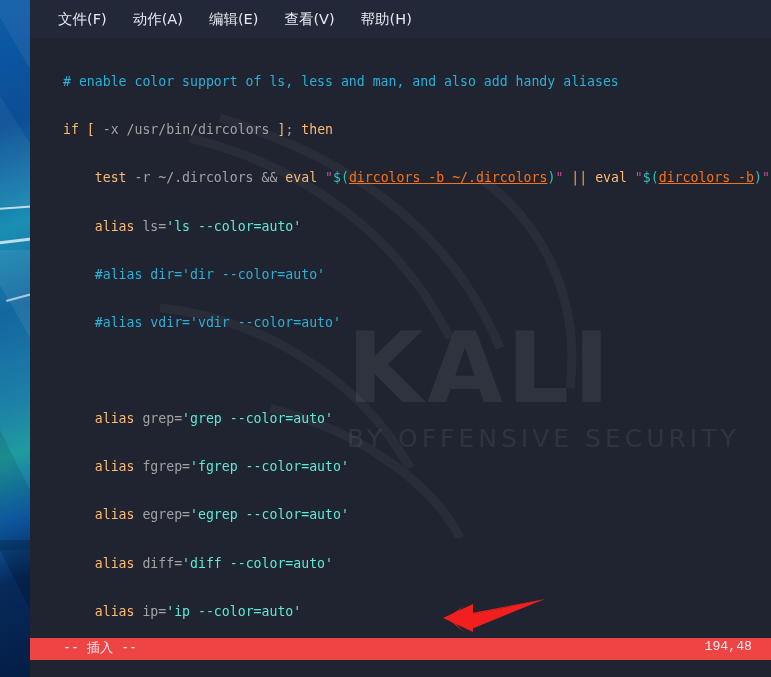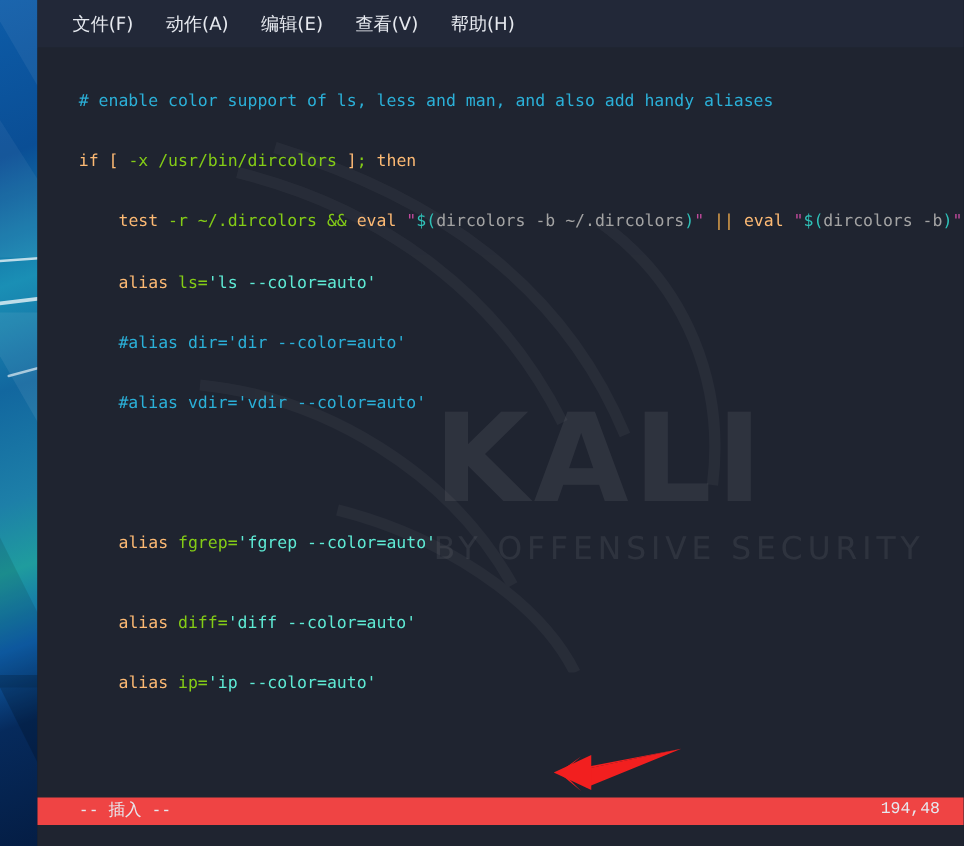--- a/index.html
+++ b/index.html
@@ -46,25 +46,25 @@
     opacity:.05;pointer-events:none;}
 
   #code{position:absolute;left:0;top:0;width:741px;padding:4px 0 0 33px;
     box-sizing:border-box;font-size:13.2px;line-height:16.05px;
     white-space:pre;color:#e6e9ef;}
   .ln{height:16.05px;white-space:pre;}
 
   
   .c-com {color:#2bb0d8;}                 
   .c-kw  {color:#fdba74;}                 
-  .c-id  {color:#84cc16;}                 
+  .c-id  {color:#a3a3a3;}                 
   .c-str {color:#5eead4;}                 
   .c-dq  {color:#c04a9b;}                 
   .c-var {color:#2fc1b8;}                 
-  .c-par {color:#a3a3a3;}                 
+  .c-par {color:#f97316;text-decoration:underline;}                 
   .c-op  {color:#e5a54b;}
 
   
   #statusbar{position:absolute;left:0;top:638px;width:741px;height:22px;
     background:#ef4444;}
   #mode{position:absolute;left:33px;top:1px;font-size:13.2px;color:#e6e9ef;
     font-family:"DejaVu Sans Mono","Liberation Mono",monospace;}
   #ruler{position:absolute;right:19px;top:1px;font-size:13.2px;color:#e6e9ef;
     font-family:Liberation Mono, monospace;}
   #bottomfill{position:absolute;left:0;top:660px;width:741px;height:17px;
@@ -128,23 +128,25 @@
 <div class="ln"><span class="c-id">    </span><span class="c-kw">test</span><span class="c-id"> -r ~/.dircolors </span><span class="c-id">&amp;&amp;</span><span class="c-id"> </span><span class="c-kw">eval</span><span class="c-id"> </span><span class="c-dq">"</span><span class="c-var">$(</span><span class="c-par">dircolors -b ~/.dircolors</span><span class="c-var">)</span><span class="c-dq">"</span><span class="c-id"> </span><span class="c-op">||</span><span class="c-id"> </span><span class="c-kw">eval</span><span class="c-id"> </span><span class="c-dq">"</span><span class="c-var">$(</span><span class="c-par">dircolors -b</span><span class="c-var">)</span><span class="c-dq">"</span></div>
 
 <div class="ln"><span class="c-id">    </span><span class="c-kw">alias</span><span class="c-id"> ls=</span><span class="c-str">'ls --color=auto'</span></div>
 
 <div class="ln"><span class="c-com">    #alias dir='dir --color=auto'</span></div>
 
 <div class="ln"><span class="c-com">    #alias vdir='vdir --color=auto'</span></div>
 
 <div class="ln">&nbsp;</div>
 
+<div class="ln"><span class="c-id">    </span><span class="c-kw">alias</span><span class="c-id"> grep=</span><span class="c-str">'grep --color=auto'</span></div>
 
 <div class="ln"><span class="c-id">    </span><span class="c-kw">alias</span><span class="c-id"> fgrep=</span><span class="c-str">'fgrep --color=auto'</span></div>
 
+<div class="ln"><span class="c-id">    </span><span class="c-kw">alias</span><span class="c-id"> egrep=</span><span class="c-str">'egrep --color=auto'</span></div>
 
 <div class="ln"><span class="c-id">    </span><span class="c-kw">alias</span><span class="c-id"> diff=</span><span class="c-str">'diff --color=auto'</span></div>
 
 <div class="ln"><span class="c-id">    </span><span class="c-kw">alias</span><span class="c-id"> ip=</span><span class="c-str">'ip --color=auto'</span></div>
 
 
 
 
 
 

